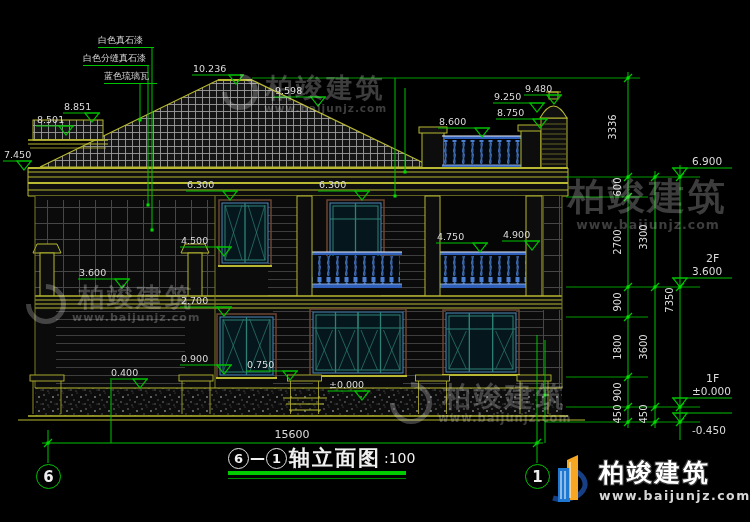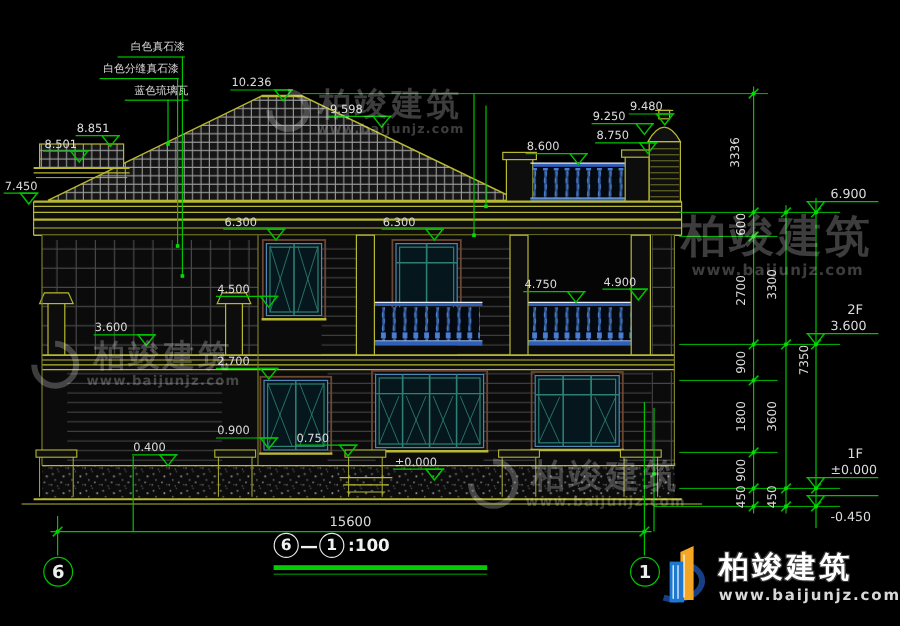--- a/index.html
+++ b/index.html
@@ -12,30 +12,30 @@
   .wm-col{display:flex;flex-direction:column;align-items:center;}
   .wm-brand{letter-spacing:3px;line-height:1.05;}
   .wm-url{letter-spacing:1px;}
   .wm-logo{border:5px solid #6f6f6f;border-radius:50%;border-top-color:transparent;
            transform:rotate(-45deg);margin-right:6px;}
   #wm1 .wm-brand{font-size:27px;} #wm1 .wm-url{font-size:10.5px;} #wm1 .wm-logo{width:26px;height:26px;}
   #wm2 .wm-brand{font-size:26px;} #wm2 .wm-url{font-size:11px;}   #wm2 .wm-logo{width:30px;height:30px;}
   #wm3 .wm-brand{font-size:37px;} #wm3 .wm-url{font-size:12.5px;}
   #wm4 .wm-brand{font-size:28px;} #wm4 .wm-url{font-size:11.5px;} #wm4 .wm-logo{width:32px;height:32px;}
   
-  .mat{position:absolute;z-index:4;color:#d8d8d8;font-size:9px;text-align:right;
+  .mat{position:absolute;z-index:4;color:#d8d8d8;font-size:9px;text-align:left;
        border-bottom:1px solid #00c300;padding-bottom:1px;line-height:1.1;}
   
   #titleblock{position:absolute;left:228px;top:444px;z-index:4;display:flex;align-items:center;
               color:#f0f0f0;}
   .tc{width:19px;height:19px;border:1.5px solid #e6e6e6;border-radius:50%;display:flex;
       align-items:center;justify-content:center;font-size:13px;font-weight:bold;flex:none;}
   .tdash{font-weight:bold;font-size:15px;margin:0 1px;}
   .tname{font-size:21px;font-weight:bold;letter-spacing:2px;margin-left:2px;}
-  .tscale{font-size:14px;font-weight:bold;margin-left:3px;}
+  .tscale{font-size:14px;font-weight:normal;margin-left:3px;}
   #tl1{position:absolute;left:228px;top:471px;width:178px;height:4px;background:#00cc00;z-index:4;}
   #tl2{position:absolute;left:228px;top:478px;width:178px;height:1px;background:#008800;z-index:4;}
   
   .axb{position:absolute;z-index:4;width:23px;height:23px;border:1.5px solid #00c300;border-radius:50%;
        color:#eee;font-size:15px;font-weight:bold;display:flex;align-items:center;justify-content:center;}
   
   #brand{position:absolute;left:545px;top:452px;z-index:6;display:flex;align-items:center;}
   #brand-text{display:flex;flex-direction:column;margin-left:6px;}
   #brand-name{font-size:25px;font-weight:bold;color:#fff;letter-spacing:3px;line-height:1.1;
               text-shadow:1px 1px 0 #3a3a3a,-1px -1px 0 #3a3a3a,1px -1px 0 #3a3a3a,-1px 1px 0 #3a3a3a;}
@@ -492,20 +492,21 @@
     </svg>
 
   <div class="mat" style="left:98px;top:36px;width:56px">白色真石漆</div>
   <div class="mat" style="left:83px;top:54px;width:66px">白色分缝真石漆</div>
   <div class="mat" style="left:104px;top:72px;width:53px">蓝色琉璃瓦</div>
 
   <div id="titleblock">
     <span class="tc">6</span>
     <span class="tdash">—</span>
     <span class="tc">1</span>
+    <span class="tname">轴立面图</span>
     <span class="tscale">:100</span>
   </div>
   <div id="tl1"></div>
   <div id="tl2"></div>
 
   <div class="axb" style="left:36px;top:464px">6</div>
   <div class="axb" style="left:525px;top:464px">1</div>
 
   <div id="brand">
     <svg width="48" height="58" viewBox="0 0 48 58">

